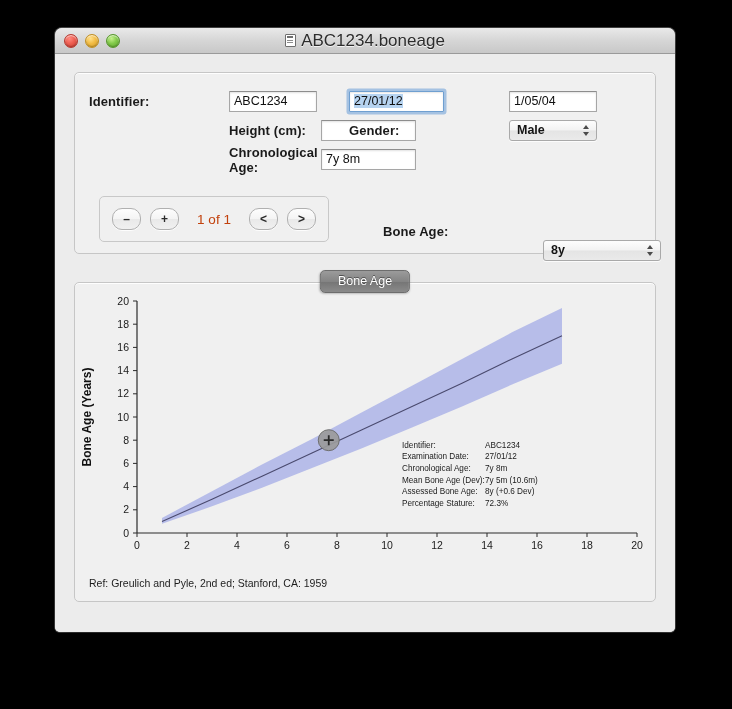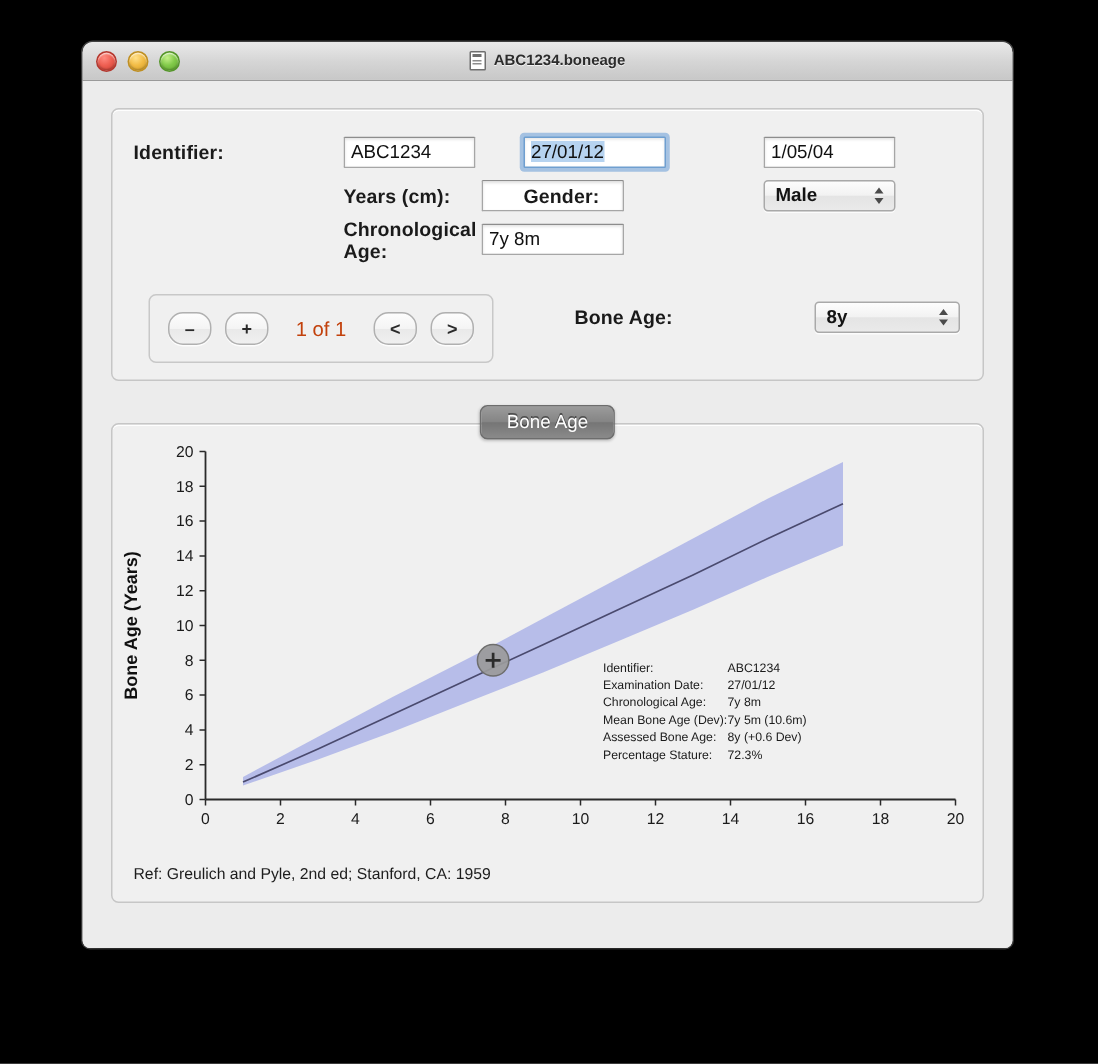--- a/index.html
+++ b/index.html
@@ -55,22 +55,22 @@
   .light.green  { background: radial-gradient(circle at 38% 30%, #c4f08a 0%, #82ca4a 45%, #5da32c 100%); border: 1px solid #55962a; }
 
   .title-center {
     position: absolute;
     left: 0; right: 0; top: 0;
     height: 25px;
     display: flex;
     align-items: center;
     justify-content: center;
     gap: 5px;
-    font-size: 10px;
-    font-weight: bold;
+    font-size: 17px;
+    font-weight: normal;
     color: #2c2c2c;
     text-shadow: 0 1px 0 rgba(255,255,255,0.75);
   }
   .doc-icon {
     width: 9px;
     height: 11px;
     background: #ffffff;
     border: 1px solid #6f6f6f;
     position: relative;
     border-radius: 1px;
@@ -164,21 +164,21 @@
     position: relative;
     font-size: 12.5px;
     font-weight: bold;
     color: #141414;
     line-height: 19px;
     padding: 0 20px 0 7px;
     white-space: nowrap;
     overflow: hidden;
   }
   .popup.w88 { width: 88px; }
-  .popup.w95 { width: 97px; }
+  .popup.w95 { width: 118px; margin-top: 39px; }
   .arrows {
     position: absolute;
     right: 6px;
     top: 0;
     height: 100%;
     width: 9px;
     display: flex;
     flex-direction: column;
     align-items: center;
     justify-content: center;
@@ -321,21 +321,21 @@
 
       <div class="form-grid">
 
         <span class="flabel">Identifier:</span>
         <span class="txtfield w88">ABC1234</span>
         <span></span>
         <span class="txtfield w95 focused"><span class="sel-text">27/01/12</span></span>
 
         <span class="txtfield w88">1/05/04</span>
         <span></span>
-        <span class="flabel">Years (cm):</span>
+        <span class="flabel">Height (cm):</span>
         <span class="txtfield w95"></span>
 
         <span class="flabel">Gender:</span>
         <span class="popup w88">
           <span>Male</span>
           <span class="arrows">
             <span class="arrow-up"></span>
             <span class="arrow-dn"></span>
           </span>
         </span>

